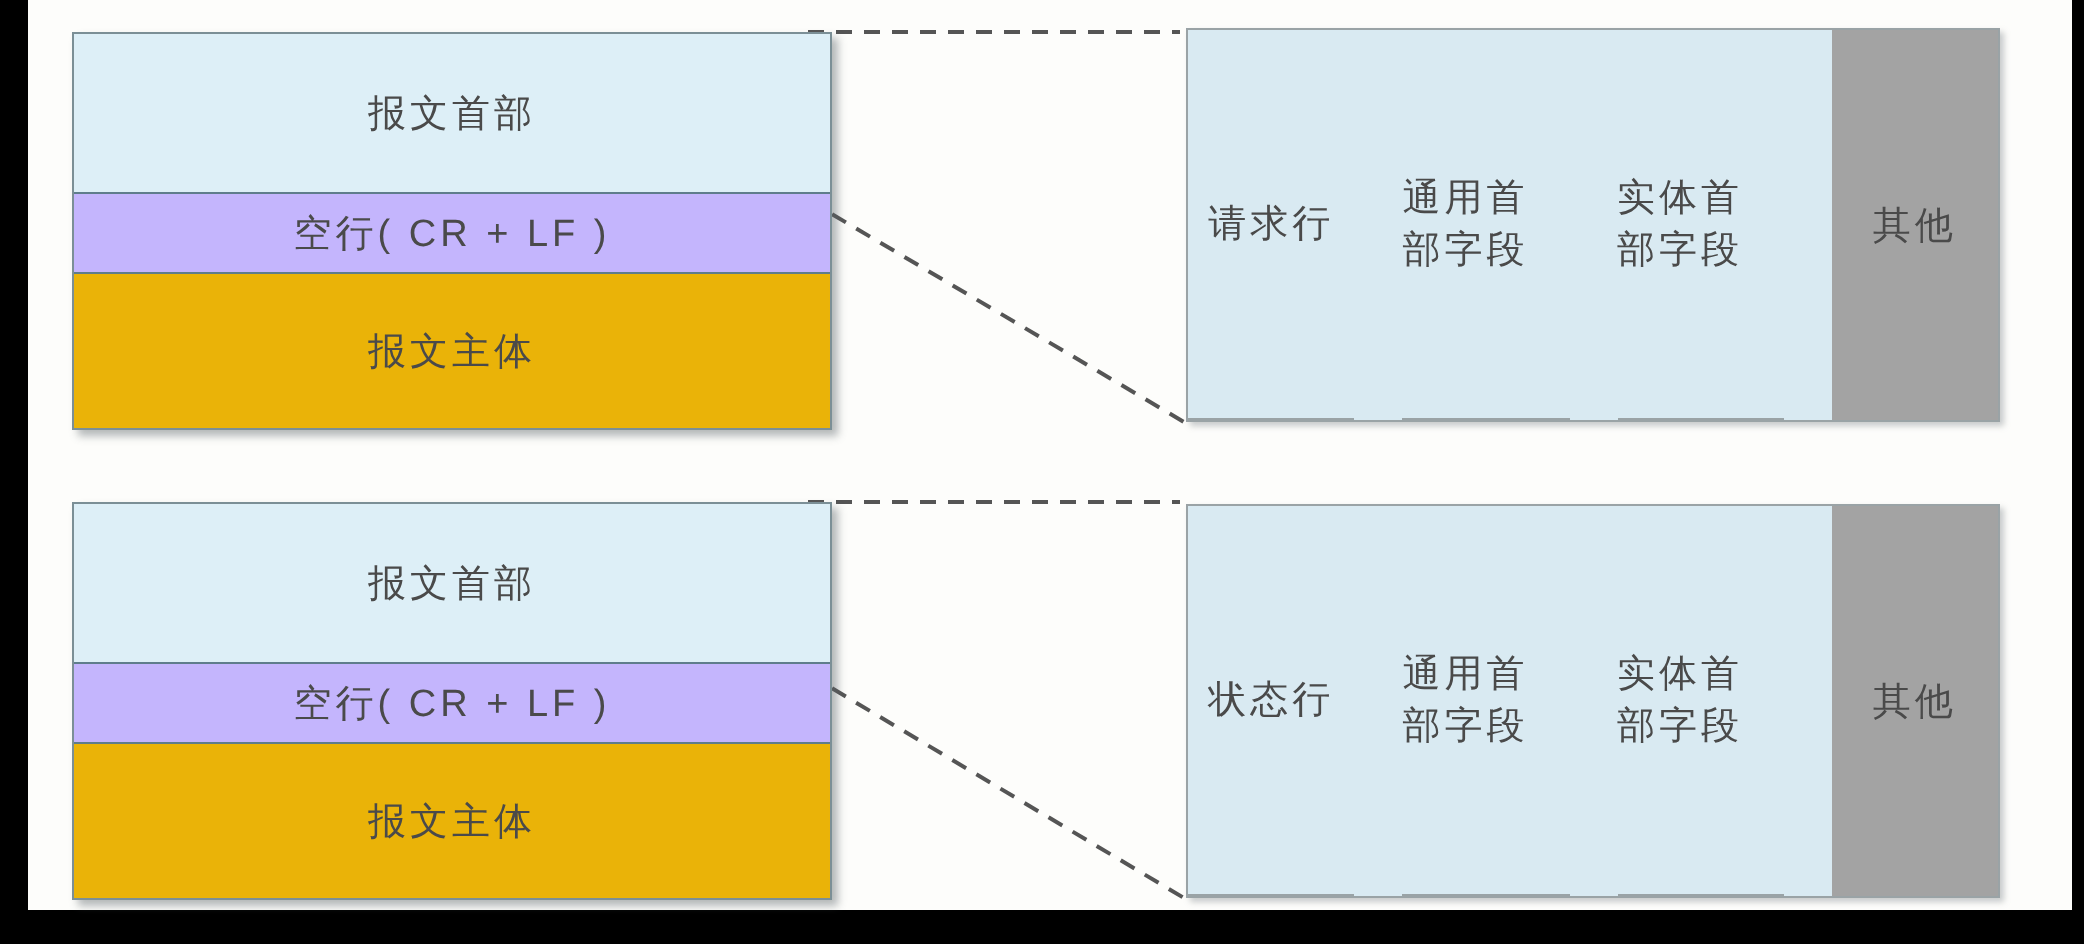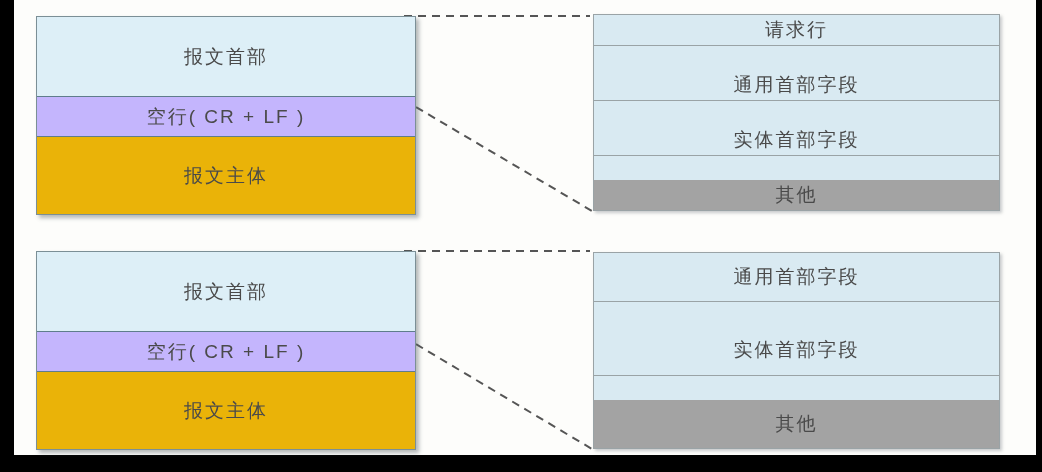--- a/index.html
+++ b/index.html
@@ -52,21 +52,21 @@
   .msg-row.body   { background: #eab308; }
 
   
   .field-panel {
     position: absolute;
     box-sizing: border-box;
     border: 1px solid #9aa3a6;
     box-shadow: 2px 2px 3px rgba(120,128,132,0.4);
     background: #d9eaf2;
     display: flex;
-    flex-direction: column;
+    flex-direction: row;
     gap: 24px;
   }
   .field-row {
     box-sizing: border-box;
     flex: 1 1 0;
     display: flex;
     align-items: center;
     justify-content: center;
     background: #d9eaf2;
     border-bottom: 1px solid #9aa3a6;
@@ -136,20 +136,23 @@
       <div class="msg-row blank" style="height:40px;">
         <span>空行( CR + LF )</span>
       </div>
       <div class="msg-row body" style="height:77px;">
         <span>报文主体</span>
       </div>
     </div>
 
     <div class="field-panel" style="left:579px; top:252px; width:407px; height:197px;">
       <div class="field-row">
+        <span>状态行</span>
+      </div>
+      <div class="field-row">
         <span>通用首部字段</span>
       </div>
       <div class="field-row">
         <span>实体首部字段</span>
       </div>
       <div class="field-row plain">
         <span>其他</span>
       </div>
     </div>
 

